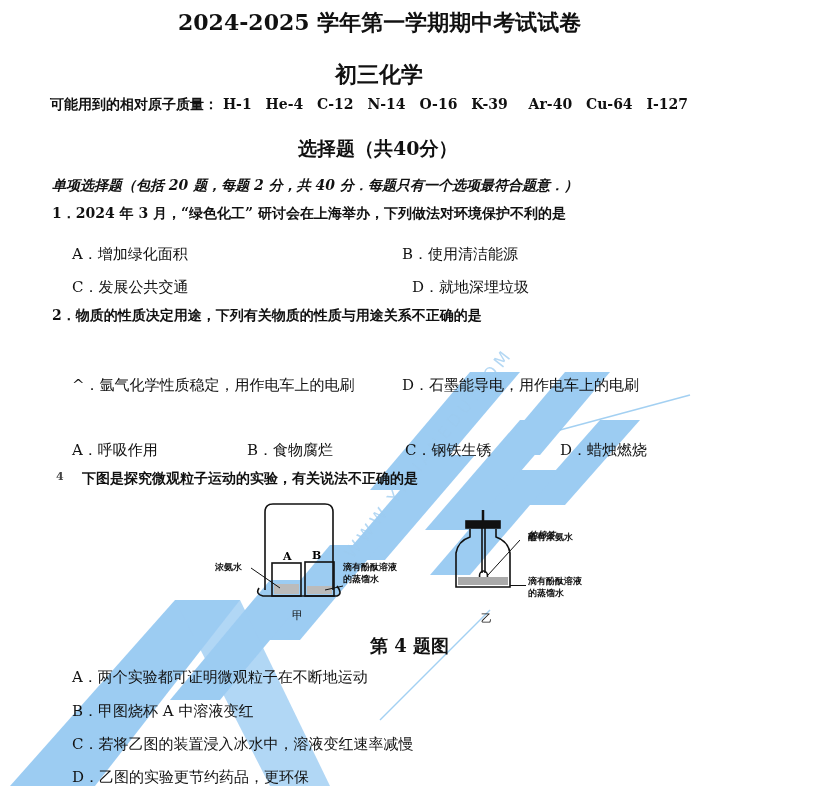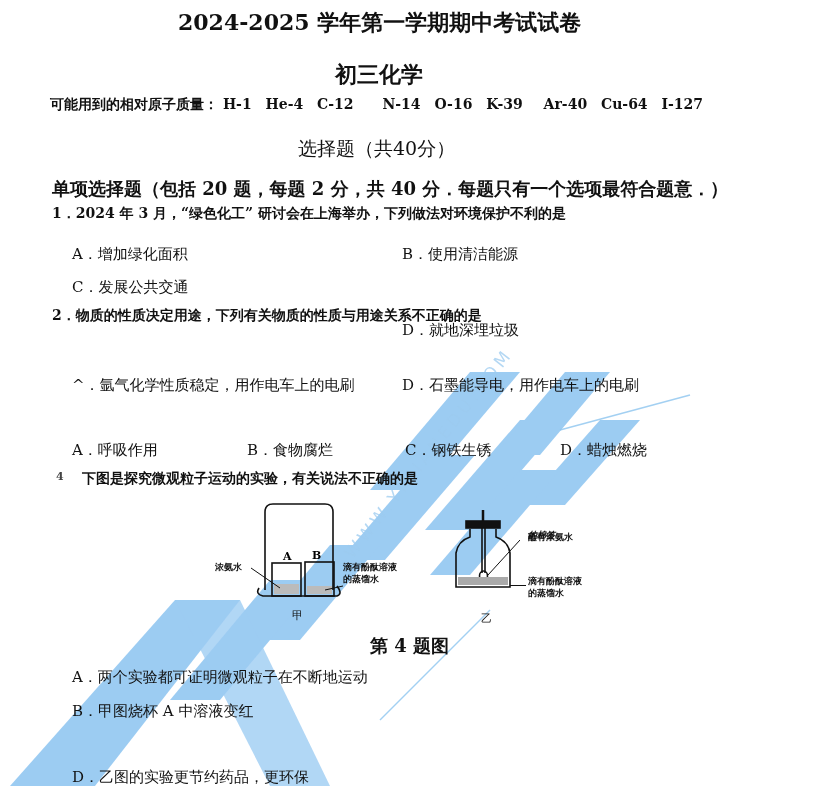--- a/index.html
+++ b/index.html
@@ -5,21 +5,21 @@
   html, body { margin: 0; padding: 0; }
   body {
     width: 835px; height: 786px; overflow: hidden; position: relative;
     background: #ffffff; color: #111;
     font-family: "DejaVu Serif", "Liberation Serif", serif;
   }
   .abs { position: absolute; white-space: nowrap; }
   .title { font-weight: bold; font-size: 22px; letter-spacing: 0px; }
   .subtitle { font-weight: bold; font-size: 22px; }
   .bold15 { font-weight: bold; font-size: 15px; }
-  .section { font-weight: normal; font-size: 19px; }
+  .section { font-weight: bold; font-size: 19px; }
   .opt { font-size: 15px; }
   .cap { font-size: 12px; }
   .lbl { font-size: 9px; font-weight: bold; line-height: 12px; font-family: "DejaVu Sans", sans-serif; }
   .wm { position: absolute; pointer-events: none; }
   .wm-text { position: absolute; color: #9ccbf0; font-family: "DejaVu Sans", sans-serif; font-size: 17px; letter-spacing: 4px; opacity: 0.75; white-space: nowrap; }
   svg { display: block; }
 </style>
 </head>
 <body>
 
@@ -51,38 +51,38 @@
 <div style="position:absolute;left:0;top:0;width:835px;height:554px;z-index:1;">
 
   <div class="abs title" style="left:178px;top:8px;">2024-2025 学年第一学期期中考试试卷</div>
 
   <div class="abs subtitle" style="left:335px;top:53px;margin-top:7px;">初三化学</div>
 
   <div class="abs bold15" style="left:50px;top:96px;font-size:14px;">
     <span>可能用到的相对原子质量：</span>
     <span style="margin-right:9px;">H-1</span>
     <span style="margin-right:9px;">He-4</span>
-    <span style="margin-right:24px;">C-12</span>
+    <span style="margin-right:9px;">C-12</span>
     <span style="margin-right:9px;">N-14</span>
     <span style="margin-right:9px;">O-16</span>
     <span style="margin-right:16px;">K-39</span>
     <span style="margin-right:9px;">Ar-40</span>
     <span style="margin-right:9px;">Cu-64</span>
     <span>I-127</span>
   </div>
 
   <div class="abs section" style="left:298px;top:136px;">选择题（共40分）</div>
 
-  <div class="abs bold15" style="left:52px;top:177px;font-size:18px;">单项选择题（包括 20 题，每题 2 分，共 40 分．每题只有一个选项最符合题意．）</div>
+  <div class="abs bold15" style="left:52px;top:177px;font-size:14px;font-style:italic;">单项选择题（包括 20 题，每题 2 分，共 40 分．每题只有一个选项最符合题意．）</div>
 
   <div class="abs bold15" style="left:52px;top:205px;font-size:14px;">1．2024 年 3 月，“绿色化工” 研讨会在上海举办，下列做法对环境保护不利的是</div>
   <div class="abs opt" style="left:72px;top:245px;">A．增加绿化面积</div>
   <div class="abs opt" style="left:402px;top:245px;">B．使用清洁能源</div>
   <div class="abs opt" style="left:72px;top:278px;">C．发展公共交通</div>
-  <div class="abs opt" style="left:402px;top:278px;margin-top:43px;">D．就地深埋垃圾</div>
+  <div class="abs opt" style="left:412px;top:278px;">D．就地深埋垃圾</div>
 
   <div class="abs bold15" style="left:52px;top:307px;font-size:14px;">2．物质的性质决定用途，下列有关物质的性质与用途关系不正确的是</div>
   <div class="abs opt" style="left:72px;top:376px;">^．氩气化学性质稳定，用作电车上的电刷</div>
   <div class="abs opt" style="left:402px;top:376px;">D．石墨能导电，用作电车上的电刷</div>
 
   <div class="abs opt" style="left:72px;top:441px;">A．呼吸作用</div>
   <div class="abs opt" style="left:247px;top:441px;">B．食物腐烂</div>
   <div class="abs opt" style="left:405px;top:441px;">C．钢铁生锈</div>
   <div class="abs opt" style="left:560px;top:441px;">D．蜡烛燃烧</div>
 
@@ -139,14 +139,15 @@
     <div class="abs" style="left:70px;top:80px;width:16px;height:1px;background:#111;"></div>
     <div class="abs lbl" style="left:88px;top:70px;">滴有酚酞溶液</div>
     <div class="abs lbl" style="left:88px;top:82px;">的蒸馏水</div>
     <div class="abs cap" style="left:41px;top:106px;font-size:11px;">乙</div>
   </div>
 
   <div class="abs bold15" style="left:370px;top:634px;font-size:18px;">第 4 题图</div>
 
   <div class="abs opt" style="left:72px;top:668px;">A．两个实验都可证明微观粒子在不断地运动</div>
   <div class="abs opt" style="left:72px;top:702px;">B．甲图烧杯 A 中溶液变红</div>
+  <div class="abs opt" style="left:72px;top:735px;">C．若将乙图的装置浸入冰水中，溶液变红速率减慢</div>
   <div class="abs opt" style="left:72px;top:768px;">D．乙图的实验更节约药品，更环保</div>
 </div>
 
 </body></html>

